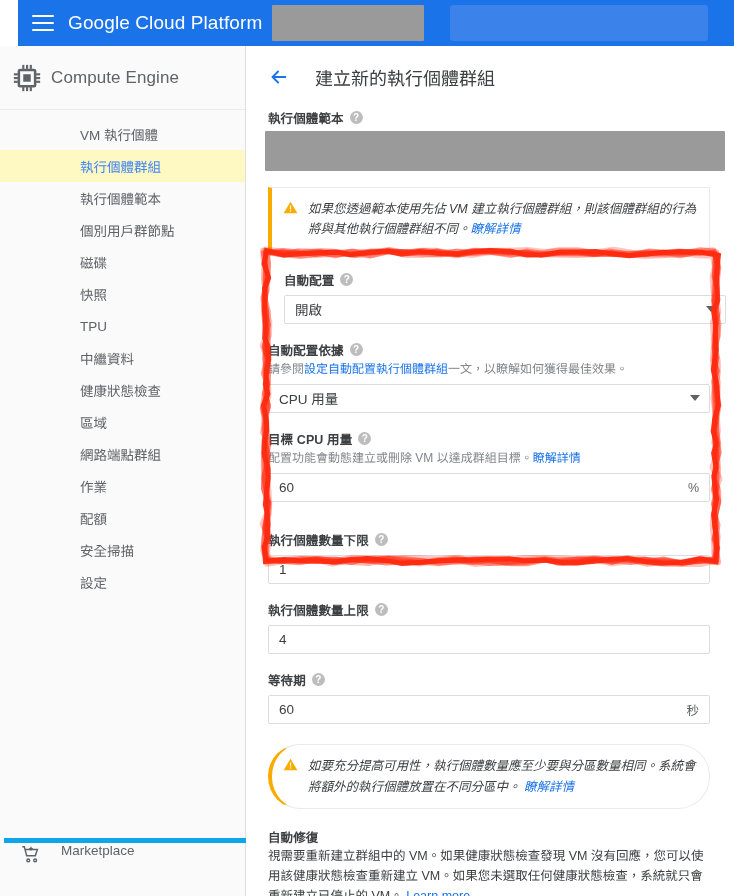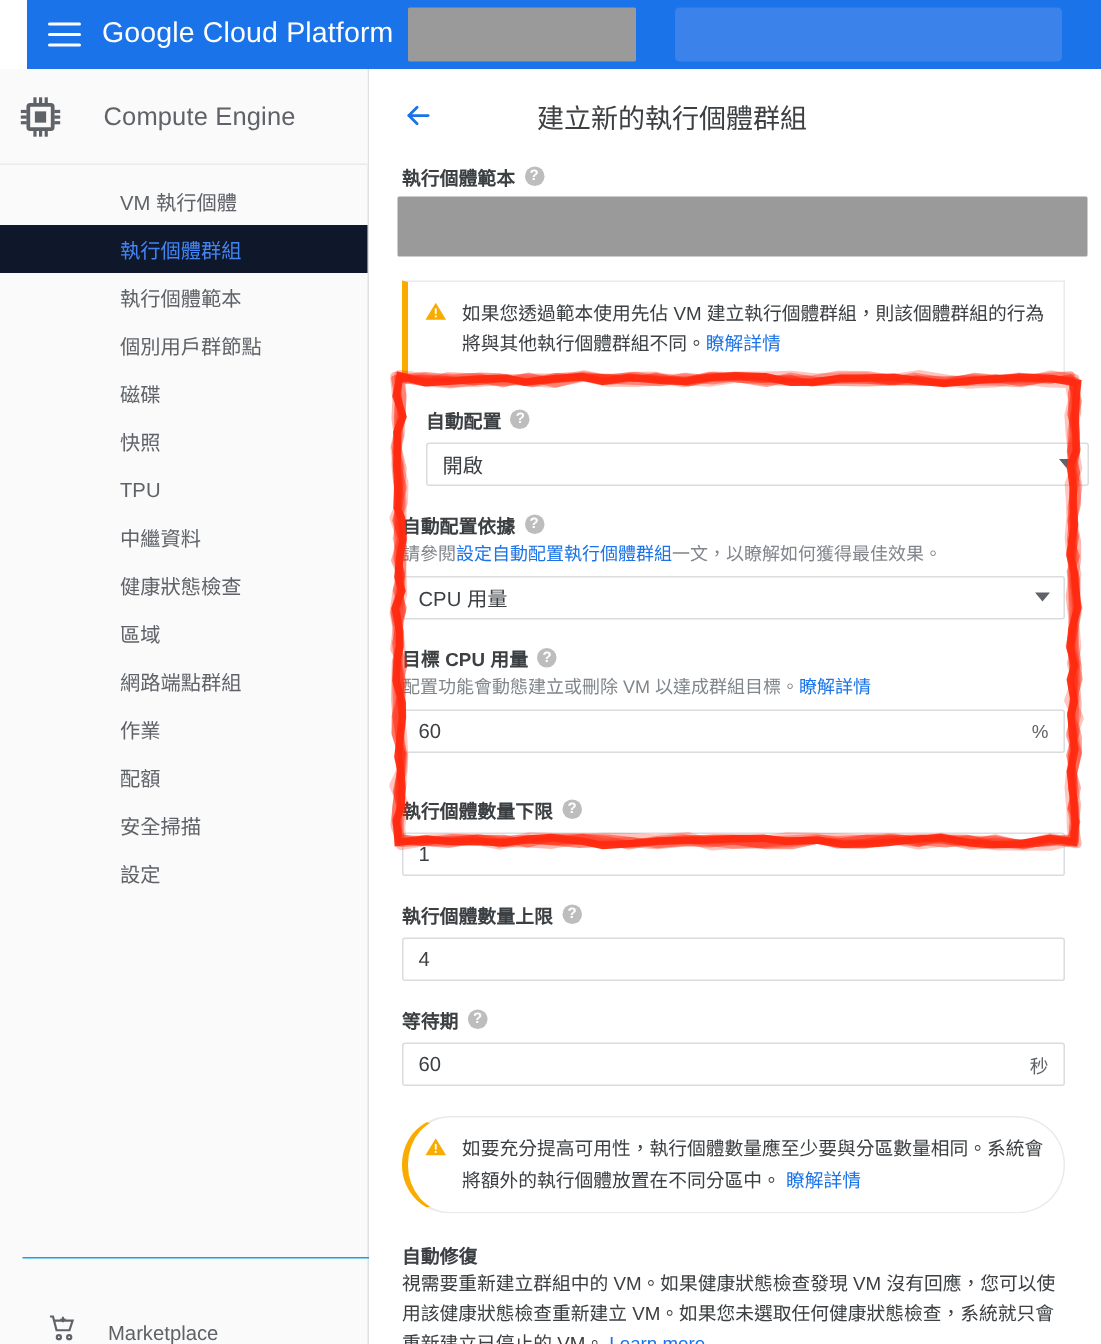--- a/index.html
+++ b/index.html
@@ -38,43 +38,43 @@
   .sidebar {
     position: absolute; top: 46px; left: 0; width: 246px; height: 850px;
     background: #fafafa; border-right: 1px solid #e0e0e0;
   }
   .product-header {
     height: 64px; display: flex; align-items: center;
     border-bottom: 1px solid #e8eaed; background: #fafafa;
   }
   .product-icon { margin-left: 12px; width: 30px; height: 30px; display:block; }
   .product-name {
-    margin-left: 27px; font-size: 17px; color: #5f6368; letter-spacing: .1px;
+    margin-left: 9px; font-size: 17px; color: #5f6368; letter-spacing: .1px;
   }
   .nav { padding-top: 8px; }
   .nav-item {
     height: 32px; display: flex; align-items: center;
     padding-left: 80px; font-size: 13.5px; color: #5f6368;
     cursor: pointer; white-space: nowrap;
   }
-  .nav-item.selected { background: #0f172a; color: #4285f4; }
+  .nav-item.selected { background: #fef9c3; color: #4285f4; }
   .marketplace {
-    position: absolute; bottom: 0; left: 15px; width: 245px; height: 58px;
-    border-top: 1px solid #0ea5e9; display: flex; align-items: flex-end;
+    position: absolute; bottom: 0; left: 4px; width: 245px; height: 58px;
+    border-top: 5px solid #0ea5e9; display: flex; align-items: flex-start;
   }
   .mk-icon { margin-left: 16px; width: 22px; height: 22px; display: block; }
   .mk-label { margin-left: 19px; font-size: 13.5px; color: #5f6368; }
 
   
   .content {
     position: absolute; top: 46px; left: 246px; width: 488px; height: 850px;
     background: #fff; overflow: hidden;
   }
   .page-head {
-    height: 62px; display: flex; align-items: center; gap: 43px;
+    height: 62px; display: flex; align-items: center;
   }
   .back-arrow { margin-left: 22px; width: 22px; height: 22px; cursor: pointer; display:block; }
   .page-title { margin-left: 25px; font-size: 18px; color: #3c4043; }
 
   .form-area { position: relative; padding: 0 22px 0 22px; }
 
   .fld { margin-bottom: 0; }
   .lbl-row { display: flex; align-items: center; gap: 6px; }
   .lbl {
     font-size: 12.5px; color: #3c4043; font-weight: bold;
@@ -111,21 +111,21 @@
     width: 460px; height: 40px; background: #9a9a9a; margin-top: 4px;
     margin-left: -3px; border-radius: 1px;
   }
 
   .callout {
     border: 1px solid #e8eaed; border-left: 4px solid #f9ab00;
     background: #fff; display: flex; gap: 10px;
     padding: 11px 12px 11px 11px; width: 442px;
   }
   .warn-icon { flex: none; width: 15px; height: 15px; margin-top: 1px; display:block; }
-  .callout-text { font-size: 12.5px; color: #3c4043; line-height: 1.62; }
+  .callout-text { font-size: 12.5px; color: #3c4043; line-height: 1.62; font-style: italic; }
   .callout-text a { color: #1a73e8; text-decoration: none; }
 
   .body-text { font-size: 12.5px; color: #3c4043; line-height: 1.62; }
   .body-text a { color: #1a73e8; text-decoration: none; }
   .section-label {
     font-size: 12.5px; color: #3c4043; font-weight: bold; letter-spacing:.1px;
   }
 
   
   .annotation {

